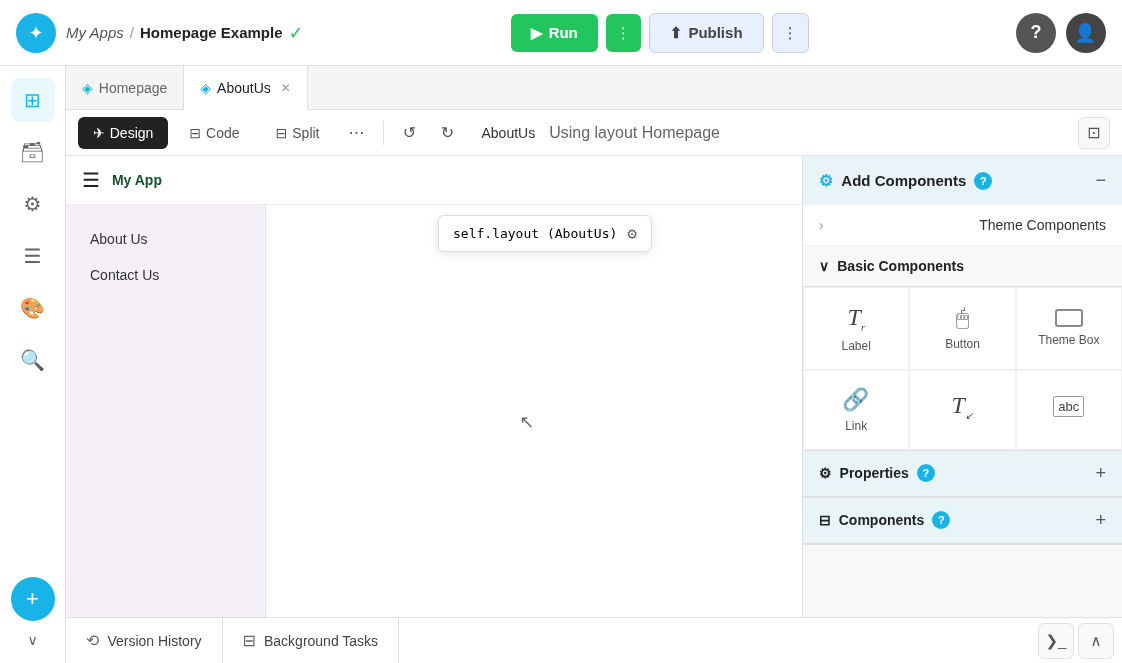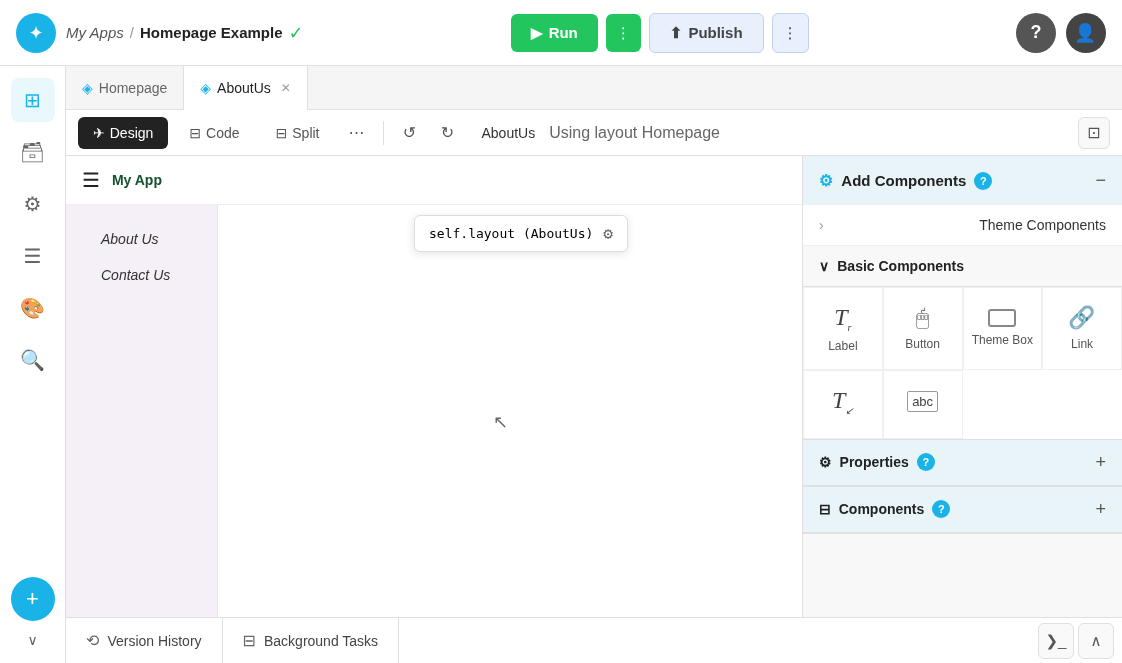--- a/index.html
+++ b/index.html
@@ -135,23 +135,22 @@
     }
     .app-navbar {
       display: flex; align-items: center; background: #fff;
       padding: 12px 16px; border-bottom: 1px solid #eee;
       gap: 12px;
     }
     .app-navbar-hamburger { font-size: 20px; color: #222; }
     .app-navbar-title { font-size: 14px; font-weight: 700; color: #14532d; }
     .app-body { display: flex; flex: 1; }
     .app-sidebar {
-      width: 152px; background: #f5f0f8; padding: 16px 15px;
+      width: 200px; background: #f5f0f8; padding: 16px 4px;
       border-right: 1px solid #e8e0f0;
-      font-style: italic;
     }
     .app-sidebar-item {
       padding: 10px 20px; font-size: 14px; color: #333; cursor: pointer;
     }
     .app-main { flex: 1; background: #fff; position: relative; margin-left: 22px; }
     .cursor-pointer { position: absolute; top: 50%; left: 45%; font-size: 18px; color: #666; }
 
     
     .layout-tooltip {
       position: absolute; top: 10px; left: 50%; transform: translateX(-50%);
@@ -187,21 +186,21 @@
     .panel-sub-chevron { color: #999; }
 
     
     .basic-components-header {
       display: flex; align-items: center; justify-content: space-between;
       padding: 12px 16px; background: #f8f8f8; cursor: pointer;
       border-bottom: 1px solid #e0e0e0;
     }
     .basic-components-header-left { display: flex; align-items: center; gap: 8px; font-size: 14px; font-weight: 600; color: #222; }
     .components-grid {
-      display: grid; grid-template-columns: 1fr 1fr 1fr 1fr;
+      display: grid; grid-template-columns: 1fr 1fr 1fr;
       gap: 0; background: #fff;
     }
     .component-item {
       display: flex; flex-direction: column; align-items: center; justify-content: center;
       padding: 16px 8px; cursor: pointer; border: 1px solid #f0f0f0;
       gap: 6px;
     }
     .component-icon { font-size: 22px; color: #444; }
     .component-label { font-size: 12px; color: #555; }
     .mini-panel-header {

